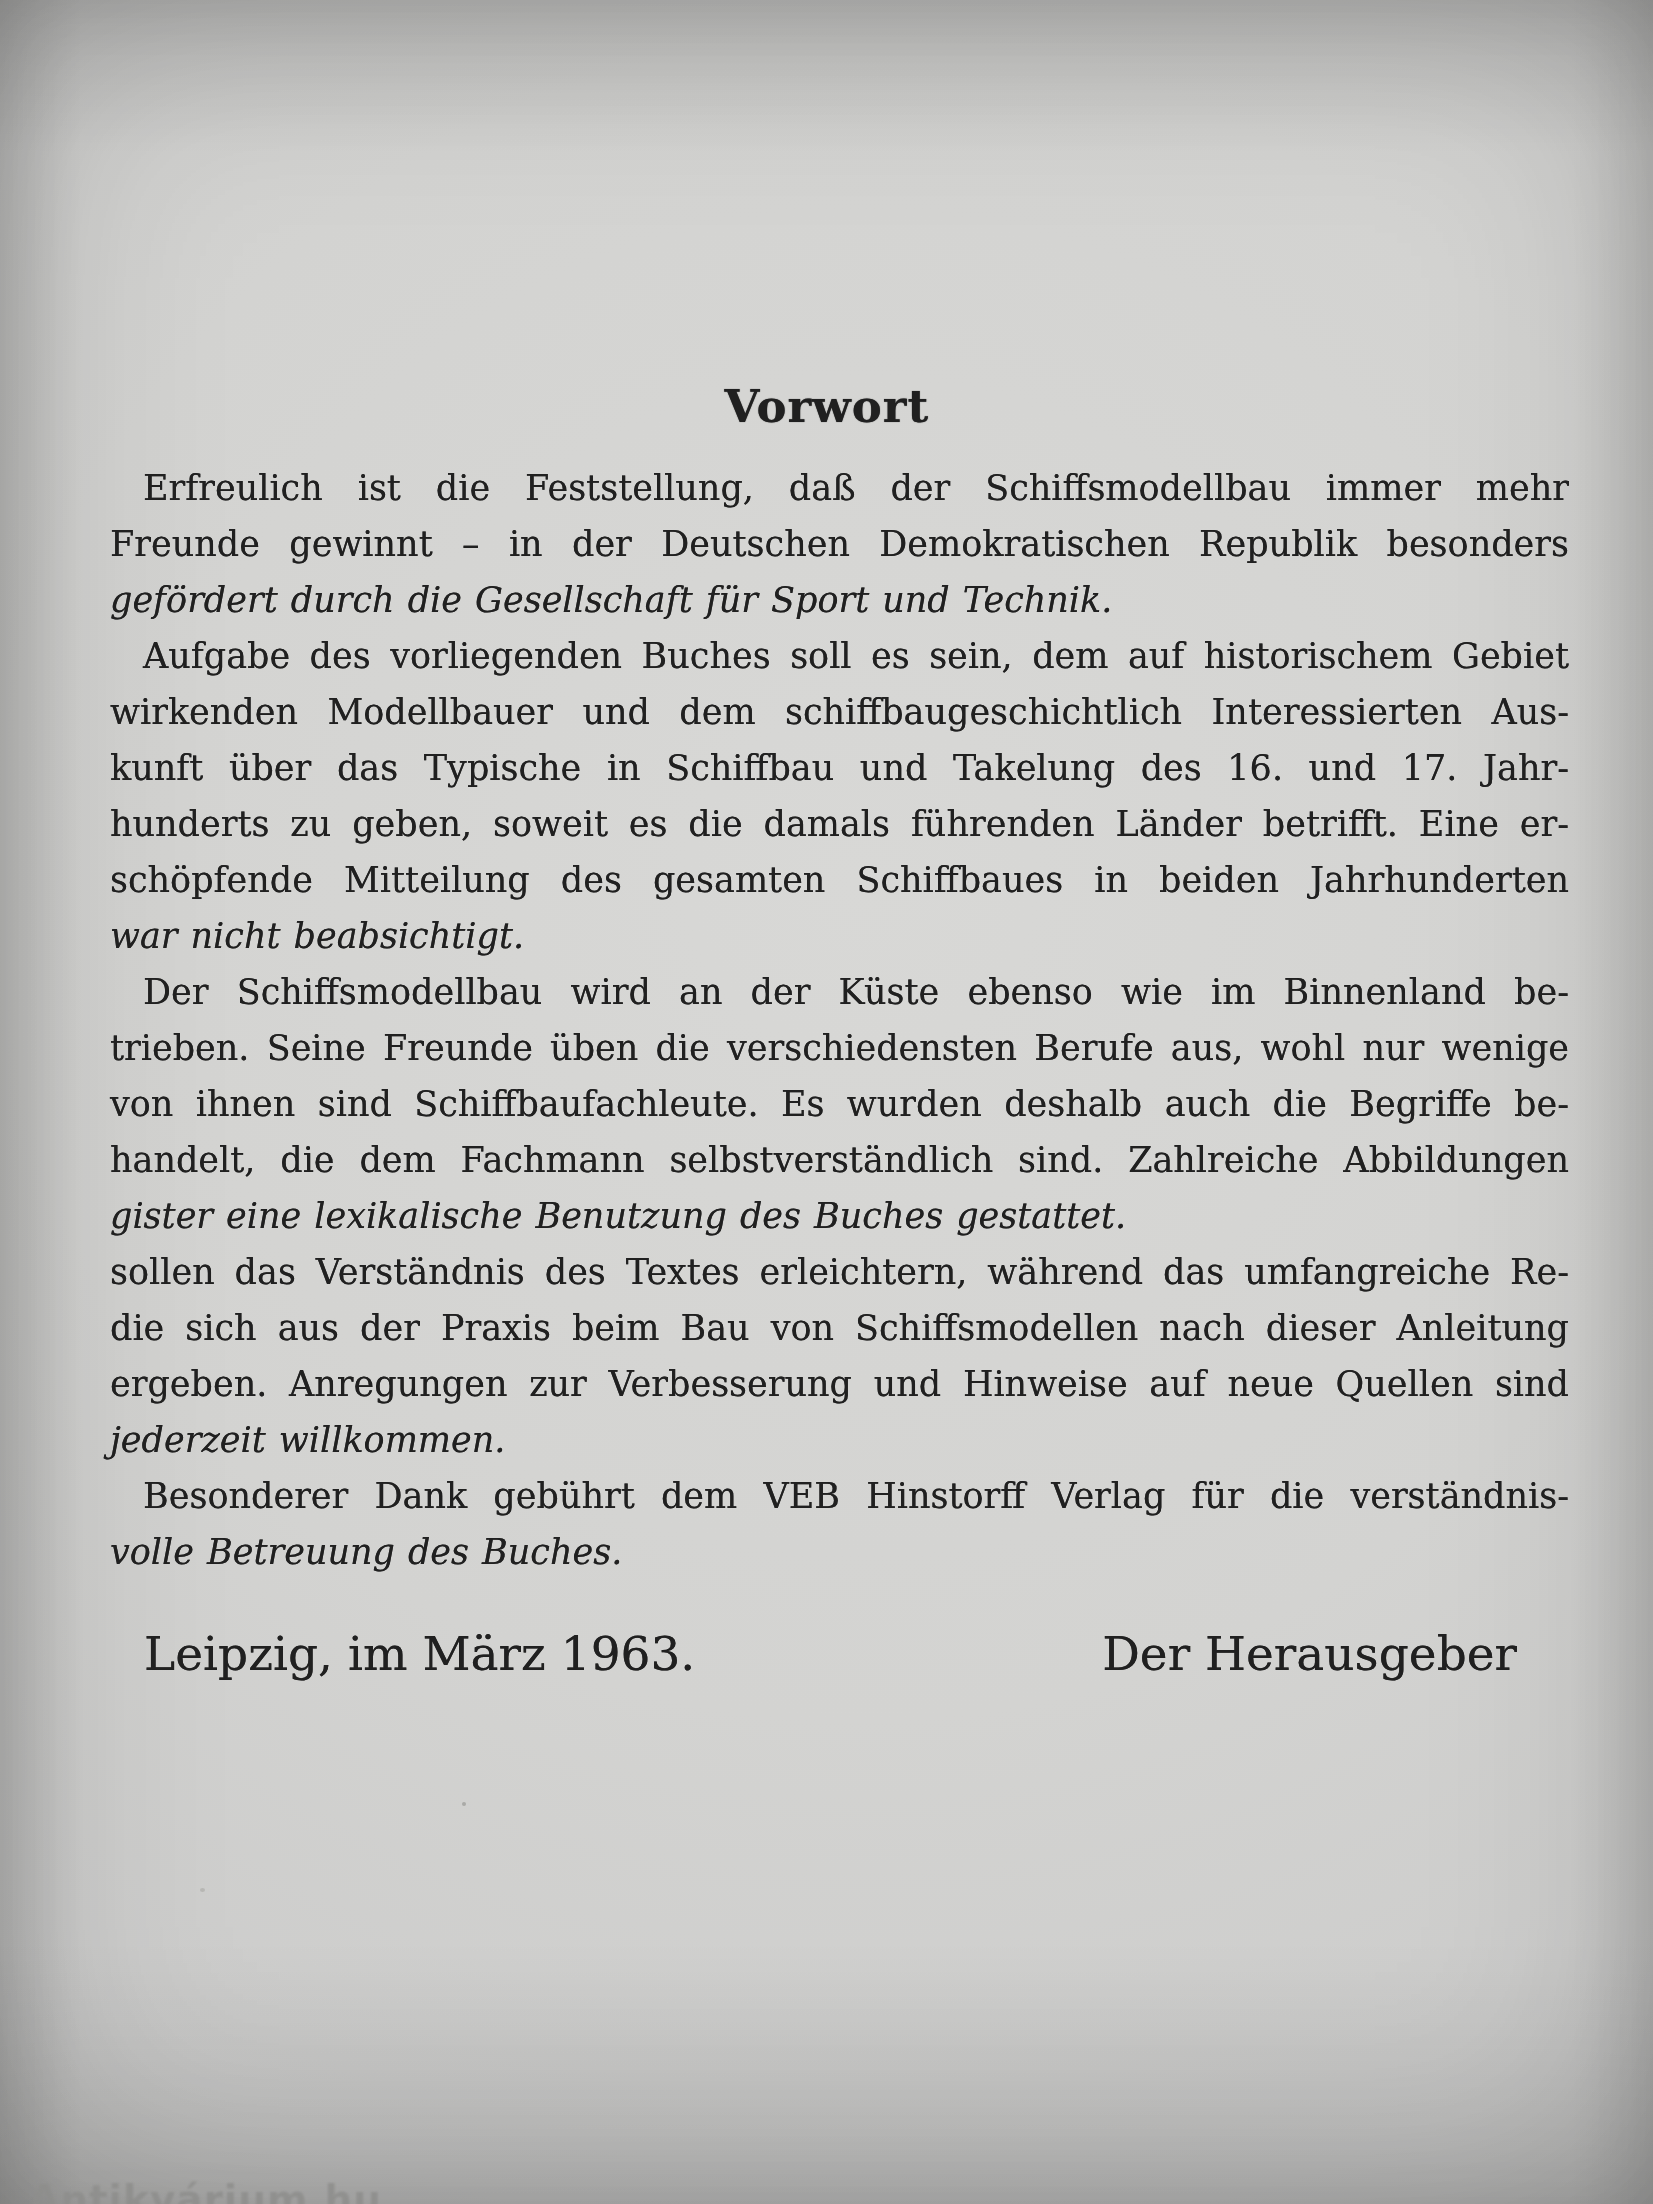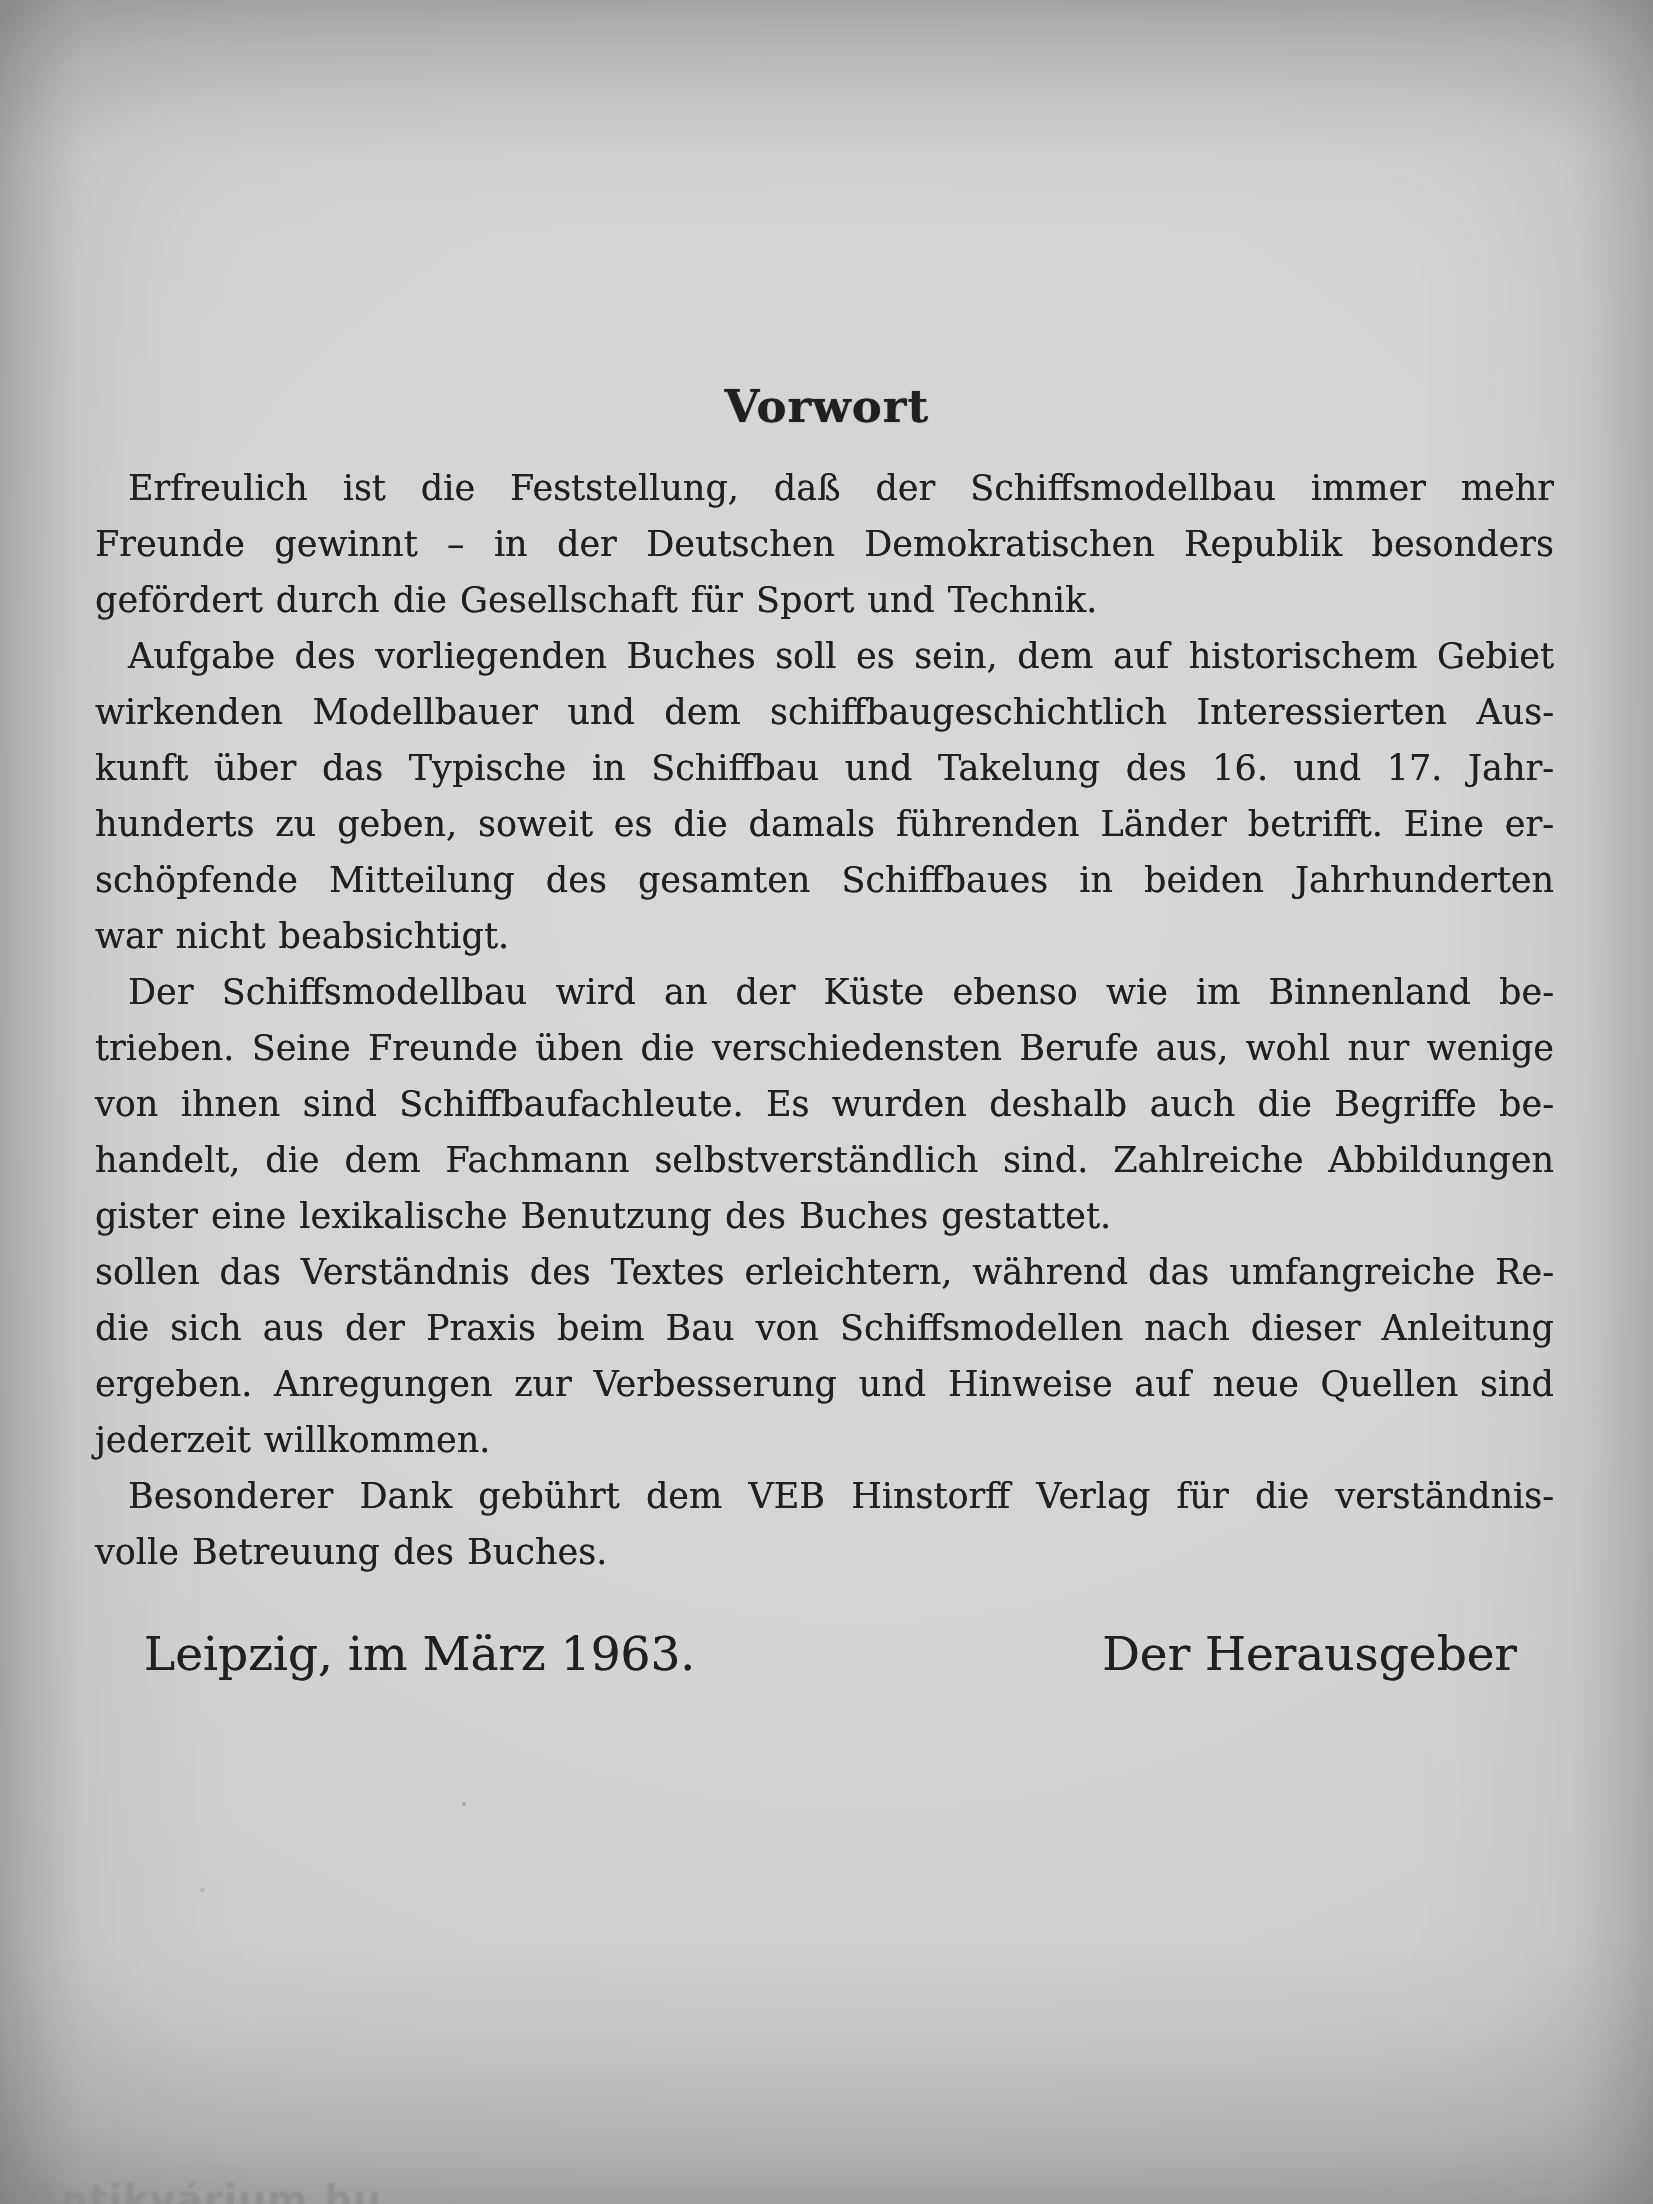--- a/index.html
+++ b/index.html
@@ -43,35 +43,36 @@
     width: 100%;
     text-align: center;
     font-weight: bold;
     font-size: 45px;
     letter-spacing: 1px;
     text-shadow: 0 0 1px rgba(15,15,15,.7);
   }
   .body-text {
     position: absolute;
     top: 460px;
-    left: 95px;
+    left: 110px;
     width: 1459px;
   }
   .line {
     font-size: 35px;
     line-height: 56px;
     height: 56px;
     text-align: justify;
     text-align-last: justify;
     word-spacing: 1.9px;
     text-shadow: 0 0 0.6px rgba(20,20,20,.75);
     white-space: nowrap;
   }
   .line.p-last {
     text-align-last: left;
+    font-style: italic;
   }
   .line.p-first {
     text-indent: 33px;
   }
   .signature {
     position: absolute;
     top: 1626px;
     left: 109px;
     width: 1459px;
     display: flex;

